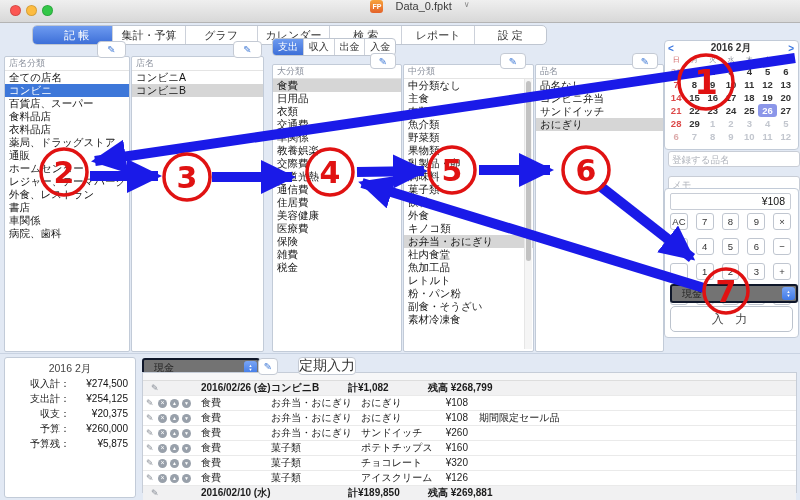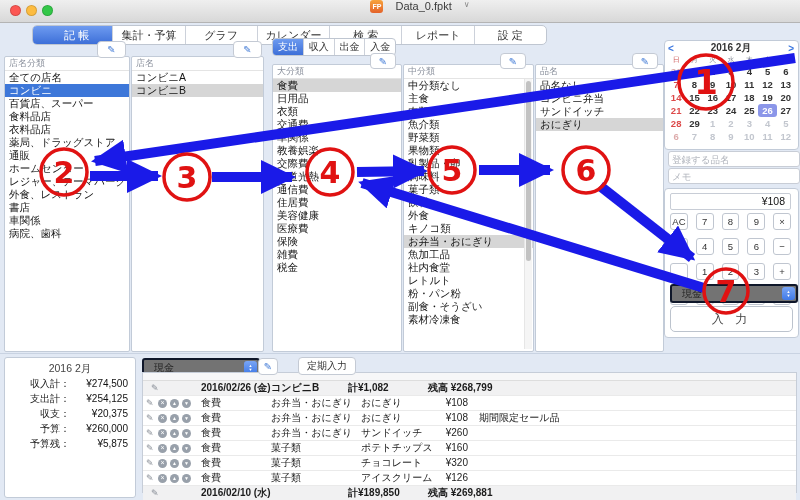--- a/index.html
+++ b/index.html
@@ -191,22 +191,22 @@
         <div class="row">魚介類</div>
         <div class="row">野菜類</div>
         <div class="row">果物類</div>
         <div class="row">乳製品・卵</div>
         <div class="row">調味料</div>
         <div class="row">菓子類</div>
         <div class="row">飲料</div>
         <div class="row">外食</div>
         <div class="row">キノコ類</div>
         <div class="row selg">お弁当・おにぎり</div>
+        <div class="row">社内食堂</div>
         <div class="row">魚加工品</div>
-        <div class="row">社内食堂</div>
         <div class="row">レトルト</div>
         <div class="row">粉・パン粉</div>
         <div class="row">副食・そうざい</div>
         <div class="row">素材冷凍食</div>
       </div>
     <div class="sbar">
         <div class="sthumb"></div>
       </div>
   </div>
 
@@ -274,21 +274,21 @@
       <div class="dc outsun">6</div>
       <div class="dc out">7</div>
       <div class="dc out">8</div>
       <div class="dc out">9</div>
       <div class="dc out">10</div>
       <div class="dc out">11</div>
       <div class="dc out">12</div>
     </div>
 
   <input class="tinput" style="top: 151px;" id="item-input" placeholder="登録する品名">
-  <input class="tinput" style="top: 168px;" id="memo-input" placeholder="メモ">
+  <input class="tinput" style="top: 176px;" id="memo-input" placeholder="メモ">
 
   <div class="rpanel" style="left:664px;top:188px;width:133px;height:148px;"></div>
   <div id="amount-box">¥108</div>
   <div id="keypad">
       <div class="key">AC</div>
       <div class="key">7</div>
       <div class="key">8</div>
       <div class="key">9</div>
       <div class="key">×</div>
       <div class="key">BS</div>
@@ -345,21 +345,21 @@
   </div>
 
   <div class="dropdown" style="left:142px;top:358px;width:104px;height:15px;">
     <span>現金</span>
     <span class="stepper">
         <span>▲</span>
         <span>▼</span>
       </span>
   </div>
   <div class="pencil-btn" style="left:258px;top:358px;width:18px;height:15px;">✎</div>
-  <div class="pencil-btn" style="left:298px;top:357px;width:56px;height:16px;color:#333;font-size:10px;border-radius:4px;">定期入力</div>
+  <div class="pencil-btn" style="left:298px;top:357px;width:56px;height:16px;color:#333;font-size:14px;border-radius:4px;">定期入力</div>
 
   <div id="ledger">
     <div id="ledger-head"></div>
     <div id="ledger-rows">
         <div class="lr grp">
           <span class="pen icg">✎</span>
           <span class="cd c-date">2016/02/26 (金)</span>
           <span class="cd c-store">コンビニB</span>
           <span class="cd c-total">計¥1,082</span>
           <span class="cd c-bal">残高 ¥268,799</span>

